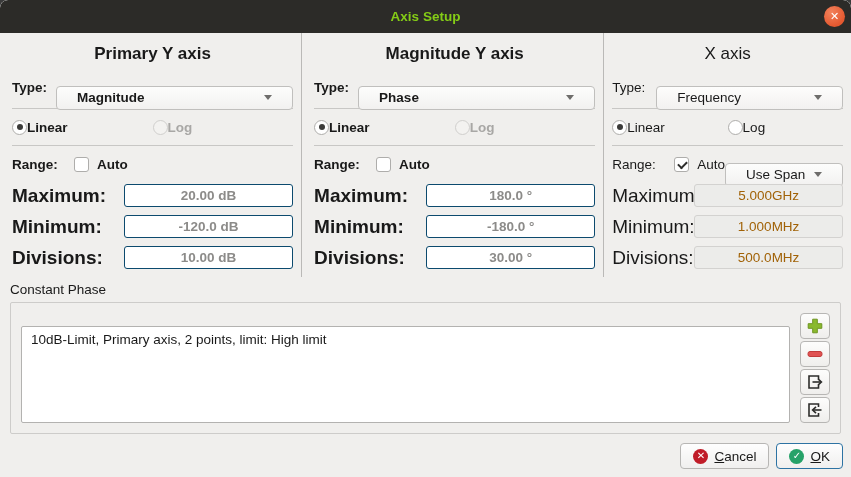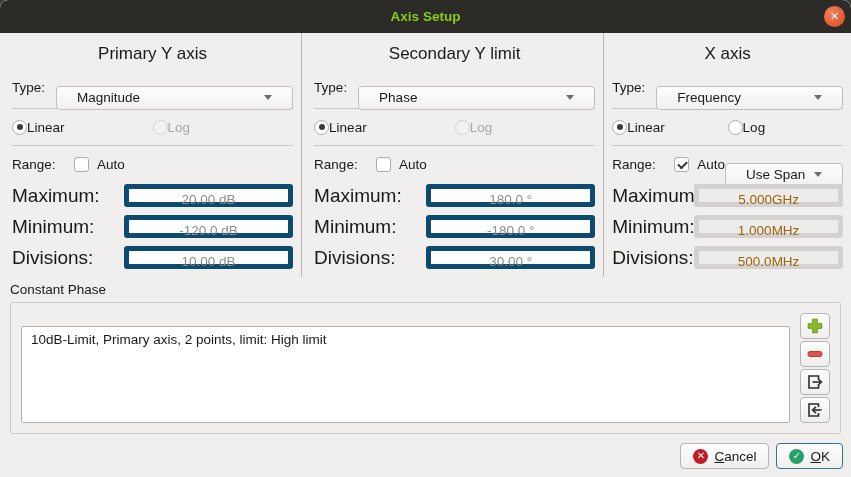--- a/index.html
+++ b/index.html
@@ -17,21 +17,21 @@
   .titlebar .title{color:#84cc16;font-size:13.5px;font-weight:bold;}
   .close-btn{
     position:absolute;right:6px;top:6px;width:21px;height:21px;border-radius:50%;
     background:radial-gradient(circle at 35% 30%,#f2825c,#e4582f 70%);
     display:flex;align-items:center;justify-content:center;
     color:#fff;font-size:11px;font-weight:bold;cursor:pointer;line-height:1;
   }
   
   .columns{display:flex;height:244px;}
   .col{box-sizing:border-box;padding:10px 8px 0 12px;}
-  .col1,.col2{width:356px;border-right:1px solid #bab9b7;}
+  .col1,.col2{width:356px;border-right:1px solid #bab9b7;font-weight:bold;}
   .col3{flex:1;padding-left:8px;}
   .col-header{font-size:17px;text-align:center;margin-bottom:10px;line-height:22px;}
   .row{display:flex;align-items:center;}
   .type-row{height:24px;}
   .type-label{width:44px;flex:none;font-size:13.5px;}
   .combo{
     flex:1;height:24px;box-sizing:border-box;
     background:linear-gradient(#fdfdfc,#f2f1f0);
     border:1px solid #c0bfbd;border-radius:4px;
     display:flex;align-items:center;padding:0 20px;font-size:13.5px;cursor:pointer;margin-top:21px;
@@ -47,21 +47,21 @@
   .range-row{height:18px;margin-bottom:11px;}
   .range-label{width:62px;flex:none;font-size:13.5px;}
   .checkbox{width:15px;height:15px;box-sizing:border-box;border:1px solid #aeadab;border-radius:3px;background:#fff;position:relative;flex:none;cursor:pointer;}
   .checkbox.checked::after{content:'';position:absolute;left:2.5px;top:3px;width:7px;height:4px;border-left:2px solid #2e2e2c;border-bottom:2px solid #2e2e2c;transform:rotate(-45deg);}
   .check-label{margin-left:8px;font-size:13.5px;}
   .span-combo{flex:none;width:118px;margin-left:auto;}
   .field-row{height:23px;margin-bottom:8px;}
   .field-label{width:112px;flex:none;font-size:19px;}
   .col3 .field-label{width:82px;}
   .field{
-    flex:1;height:23px;box-sizing:border-box;border:5px solid #0c4a6e;border-radius:3px;
+    flex:1;height:23px;box-sizing:border-box;border:1px solid #0c4a6e;border-radius:3px;
     background:#fff;color:#8c8b89;font-size:13.5px;text-align:center;line-height:21px;
   }
   .field.disabled{background:#ececea;border-color:#d3d2d0;color:#a16207;}
   
   .cl-label{margin:5px 0 5px 10px;font-size:13.5px;}
   .groupbox{
     margin:0 10px;height:132px;box-sizing:border-box;border:1px solid #cdccca;border-radius:2px;
     padding:10px;display:flex;gap:10px;
   }
   .listbox{flex:1;background:#fff;border:1px solid #b3b2b0;border-radius:2px;overflow:hidden;margin-top:13px;}
@@ -130,21 +130,21 @@
         <span class="field-label">Minimum:</span>
         <div class="field">-120.0 dB</div>
       </div>
       <div class="row field-row">
         <span class="field-label">Divisions:</span>
         <div class="field">10.00 dB</div>
       </div>
     </div>
 
     <div class="col col2">
-      <div class="col-header">Secondary Y limit</div>
+      <div class="col-header">Magnitude Y axis</div>
       <div class="row type-row">
         <span class="type-label">Type:</span>
         <div class="combo">
           <span>Phase</span>
           <span class="combo-arrow"></span>
         </div>
       </div>
       <hr class="sep">
       <div class="row radio-row">
         <span class="radio-opt">

